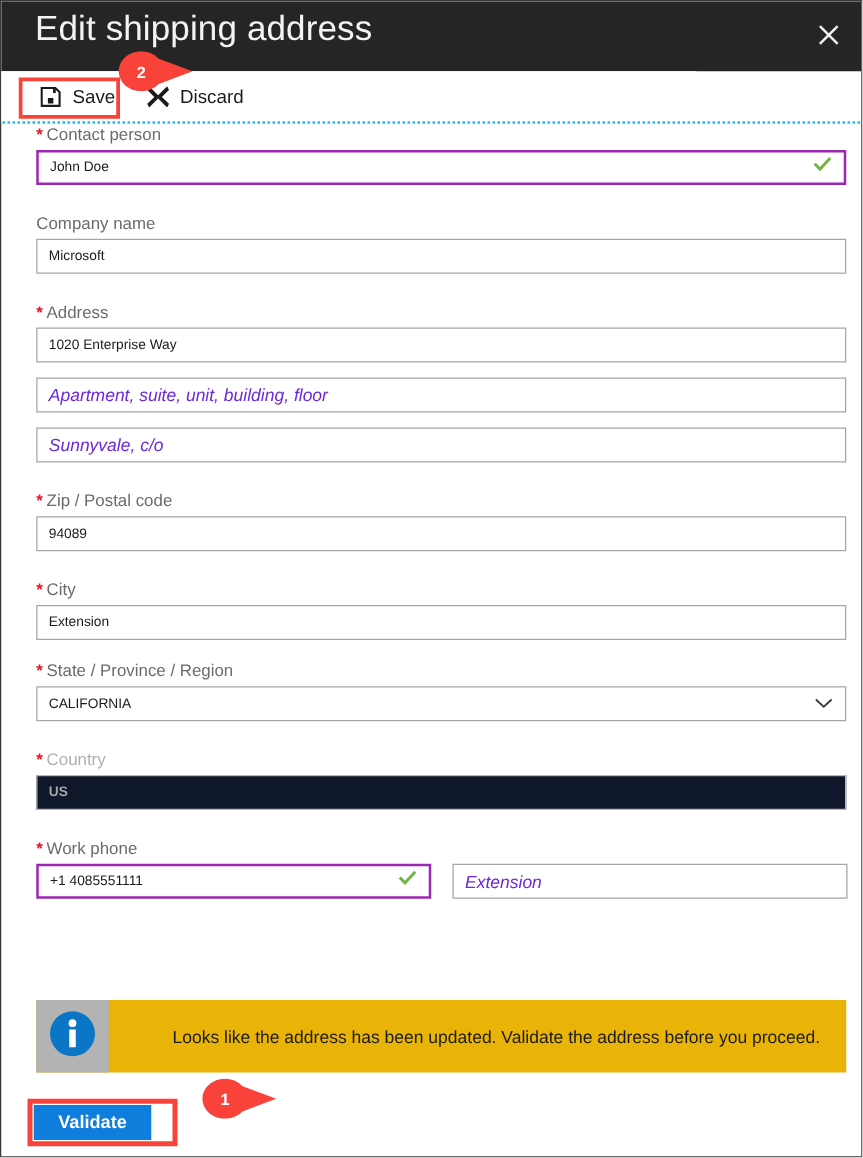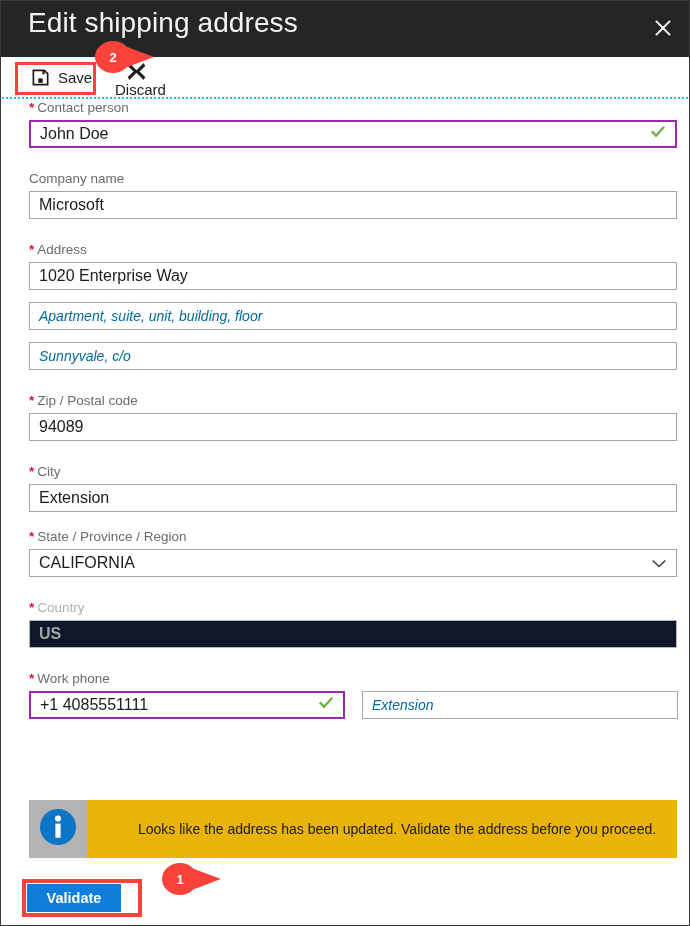--- a/index.html
+++ b/index.html
@@ -65,21 +65,21 @@
   .cmd {
     position: absolute;
     display: flex;
     align-items: center;
     height: 31px;
     top: 5px;
     cursor: pointer;
     white-space: nowrap;
   }
   .cmd-save { left: 22px; padding: 0 8px 0 6px; }
-  .cmd-discard { left: 108px; padding: 0 8px 0 6px; flex-direction: column; }
+  .cmd-discard { left: 108px; padding: 0 8px 0 6px; }
   .cmd .glyph {
     display: inline-flex;
     align-items: center;
     justify-content: center;
     width: 22px;
     height: 22px;
     margin-right: 7px;
   }
   .cmd .cmd-label {
     font-size: 15px;
@@ -134,29 +134,29 @@
     margin-left: 28px;
     width: 648px;
     height: 28px;
     border: 1px solid #a6a6a6;
     background: #ffffff;
     display: flex;
     align-items: center;
     cursor: text;
   }
   .input .val {
-    font-size: 16px;
+    font-size: 11px;
     color: #1b1b1b;
     padding-left: 9px;
     line-height: 14px;
     white-space: nowrap;
   }
   .input .ph {
     font-size: 14px;
-    color: #0369a1;
+    color: #6d28d9;
     font-style: italic;
     padding-left: 9px;
     line-height: 14px;
     white-space: nowrap;
   }
   .input.modified { border: 2px solid #9c27b0; }
   .input.disabled { background: #0f172a; border-color: #b8b8b8; font-weight: bold; }
   .input.disabled .val { color: #a6a6a6; }
 
   .check {

